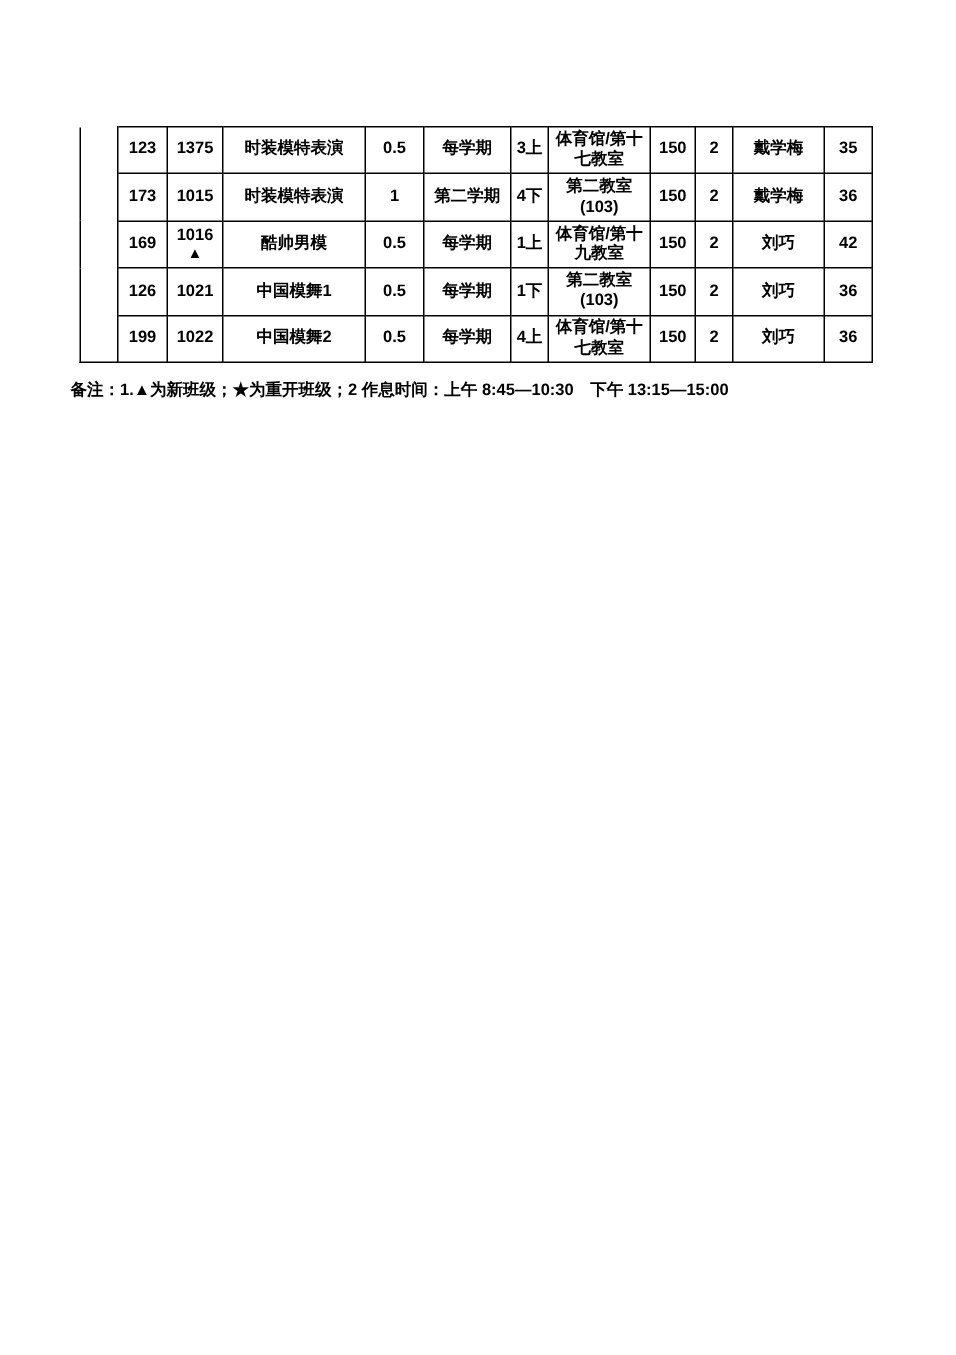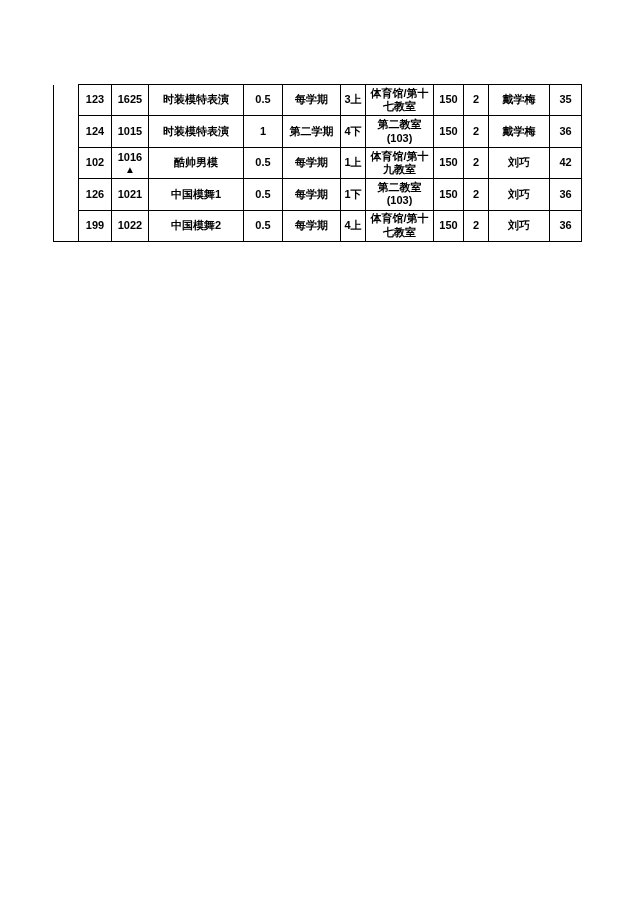--- a/index.html
+++ b/index.html
@@ -74,48 +74,48 @@
       <col style="width:68px">
       <col style="width:30px">
       <col style="width:25px">
       <col style="width:61px">
       <col style="width:32px">
     </colgroup>
     <tbody id="course-tbody">
         <tr>
           <td class="lead" rowspan="5"></td>
           <td>123</td>
-          <td><div>1625</div><div class="code-marker"></div></td>
+          <td><div>1375</div><div class="code-marker"></div></td>
           <td>时装模特表演</td>
           <td>0.5</td>
           <td>每学期</td>
           <td>3上</td>
           <td>体育馆/第十
 七教室</td>
           <td>150</td>
           <td>2</td>
           <td>戴学梅</td>
           <td>35</td>
         </tr>
         <tr>
-          <td>124</td>
+          <td>173</td>
           <td><div>1015</div><div class="code-marker"></div></td>
           <td>时装模特表演</td>
           <td>1</td>
           <td>第二学期</td>
           <td>4下</td>
           <td>第二教室
 (103)</td>
           <td>150</td>
           <td>2</td>
           <td>戴学梅</td>
           <td>36</td>
         </tr>
         <tr>
-          <td>102</td>
+          <td>169</td>
           <td><div>1016</div><div class="code-marker">▲</div></td>
           <td>酷帅男模</td>
           <td>0.5</td>
           <td>每学期</td>
           <td>1上</td>
           <td>体育馆/第十
 九教室</td>
           <td>150</td>
           <td>2</td>
           <td>刘巧</td>
@@ -145,14 +145,15 @@
           <td>体育馆/第十
 七教室</td>
           <td>150</td>
           <td>2</td>
           <td>刘巧</td>
           <td>36</td>
         </tr>
       </tbody>
   </table>
 
+  <div class="note">备注：1.▲为新班级；★为重开班级；2 作息时间：上午 8:45—10:30　下午 13:15—15:00</div>
 
 </div>
 
 </body></html>

